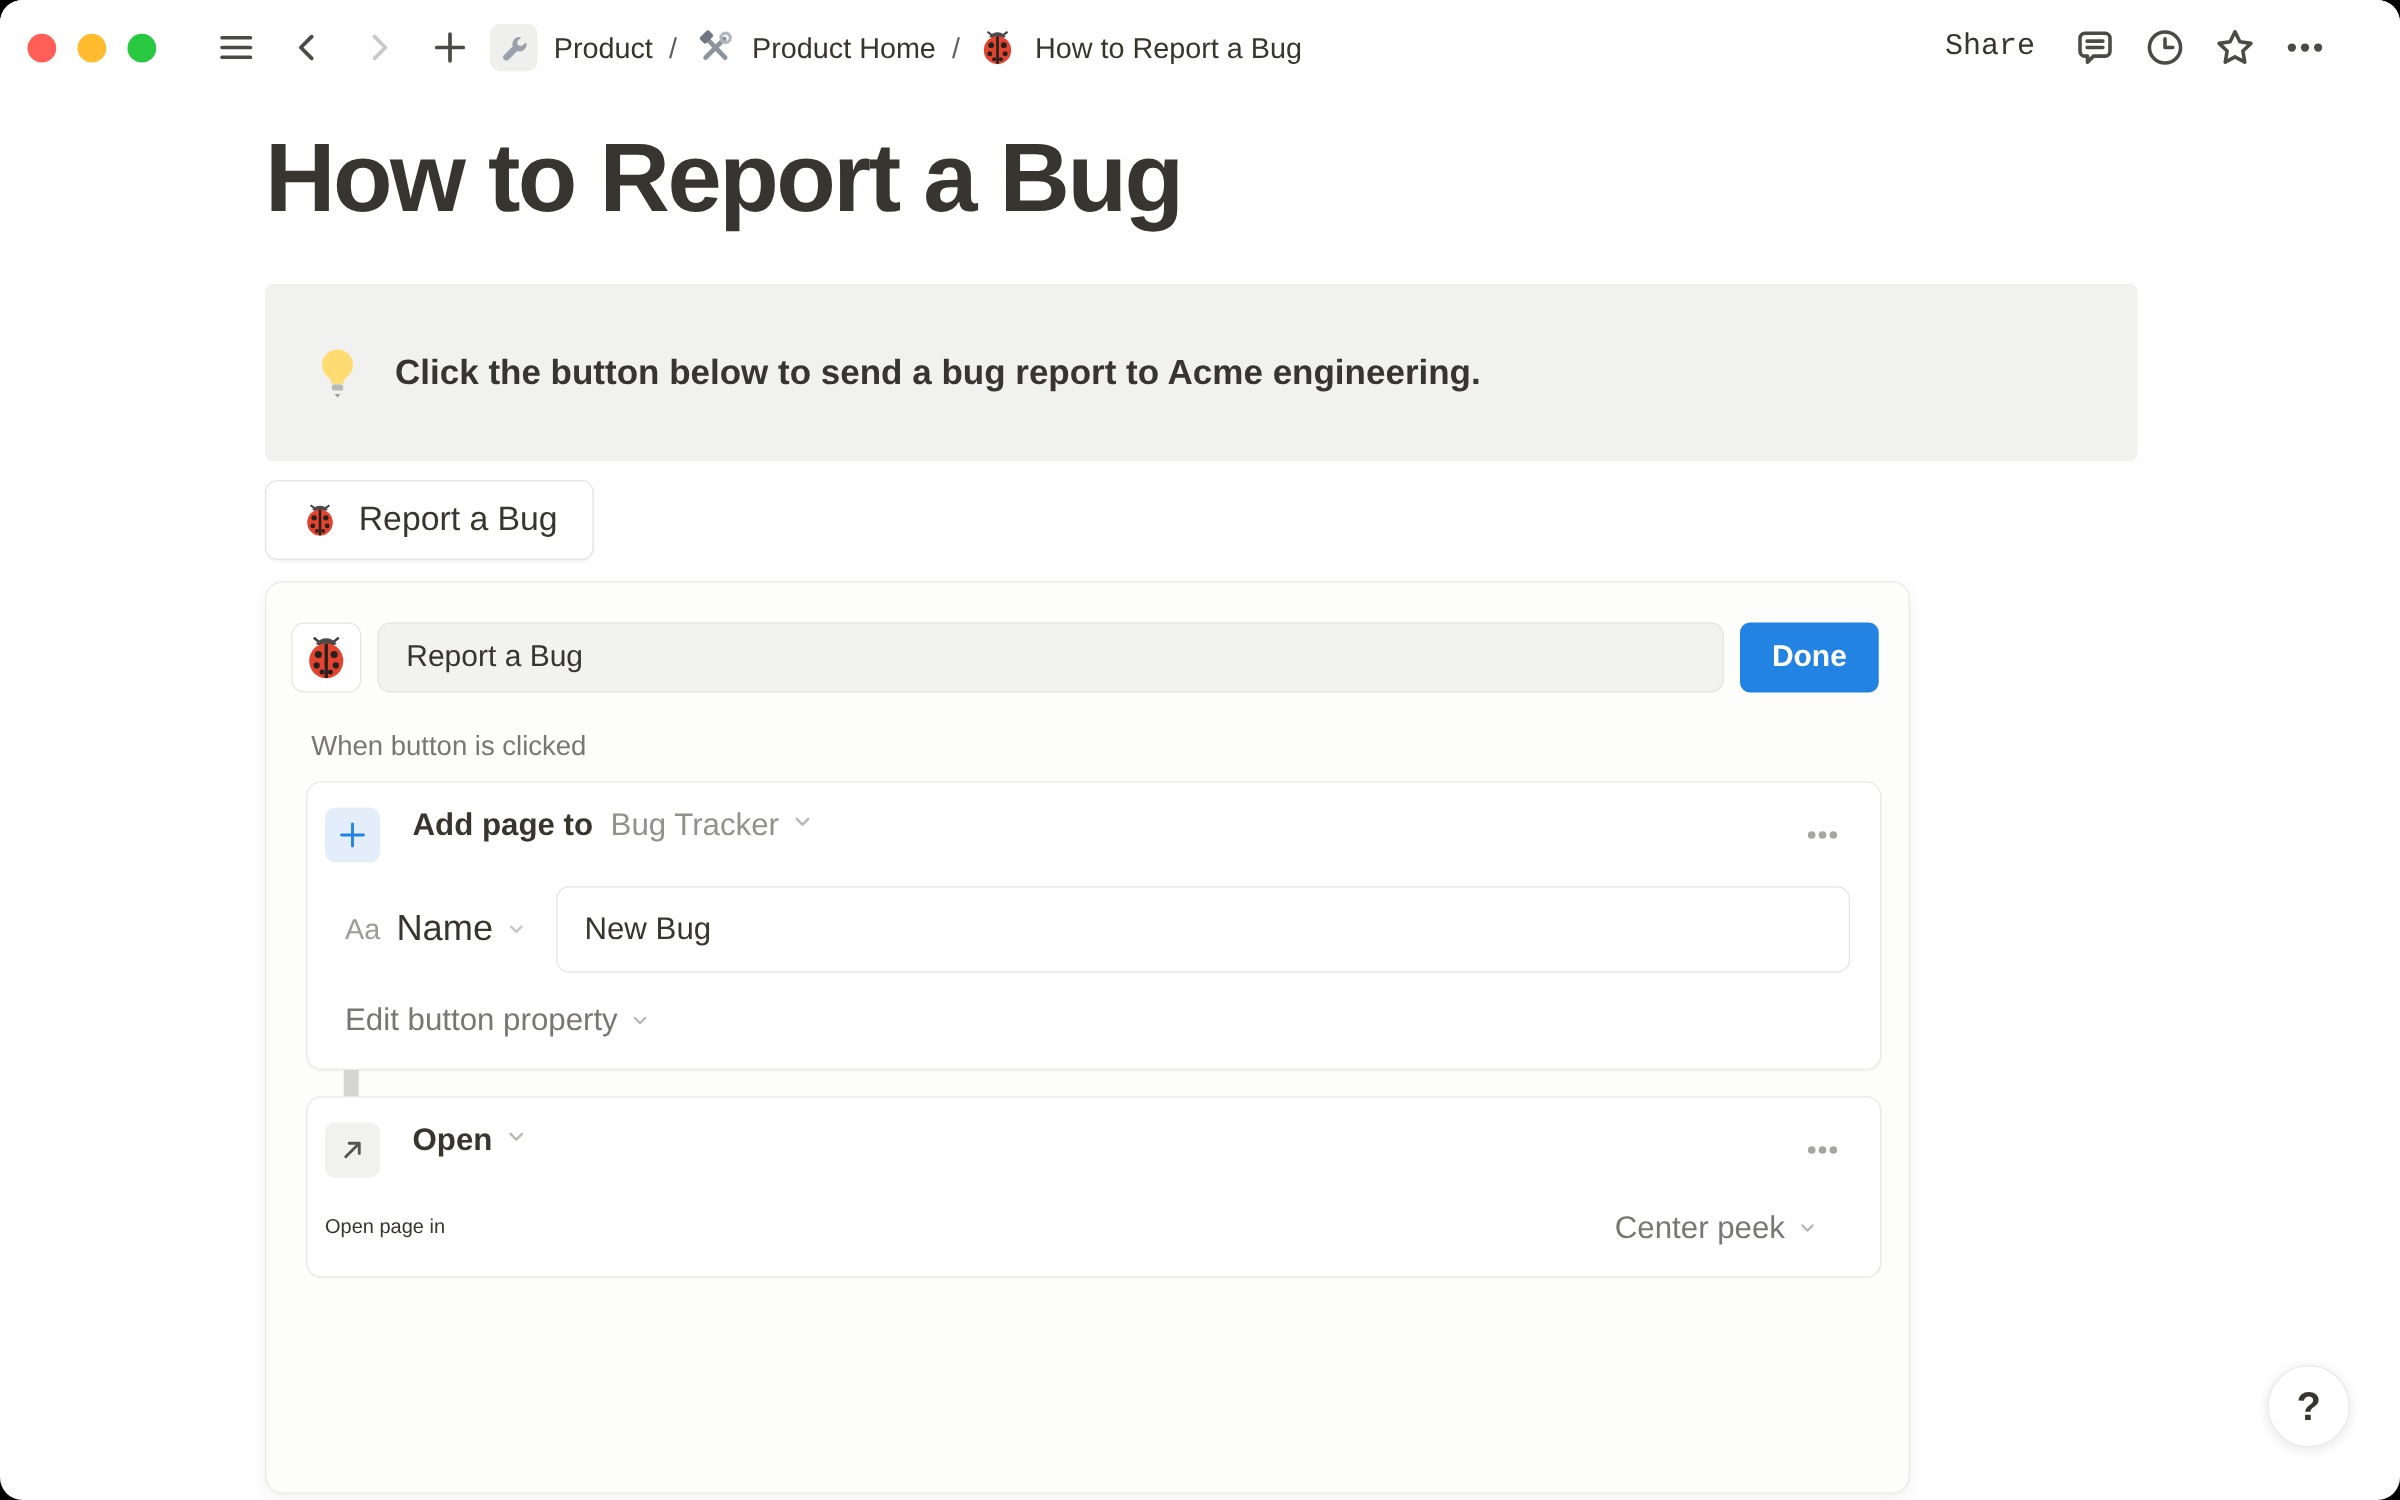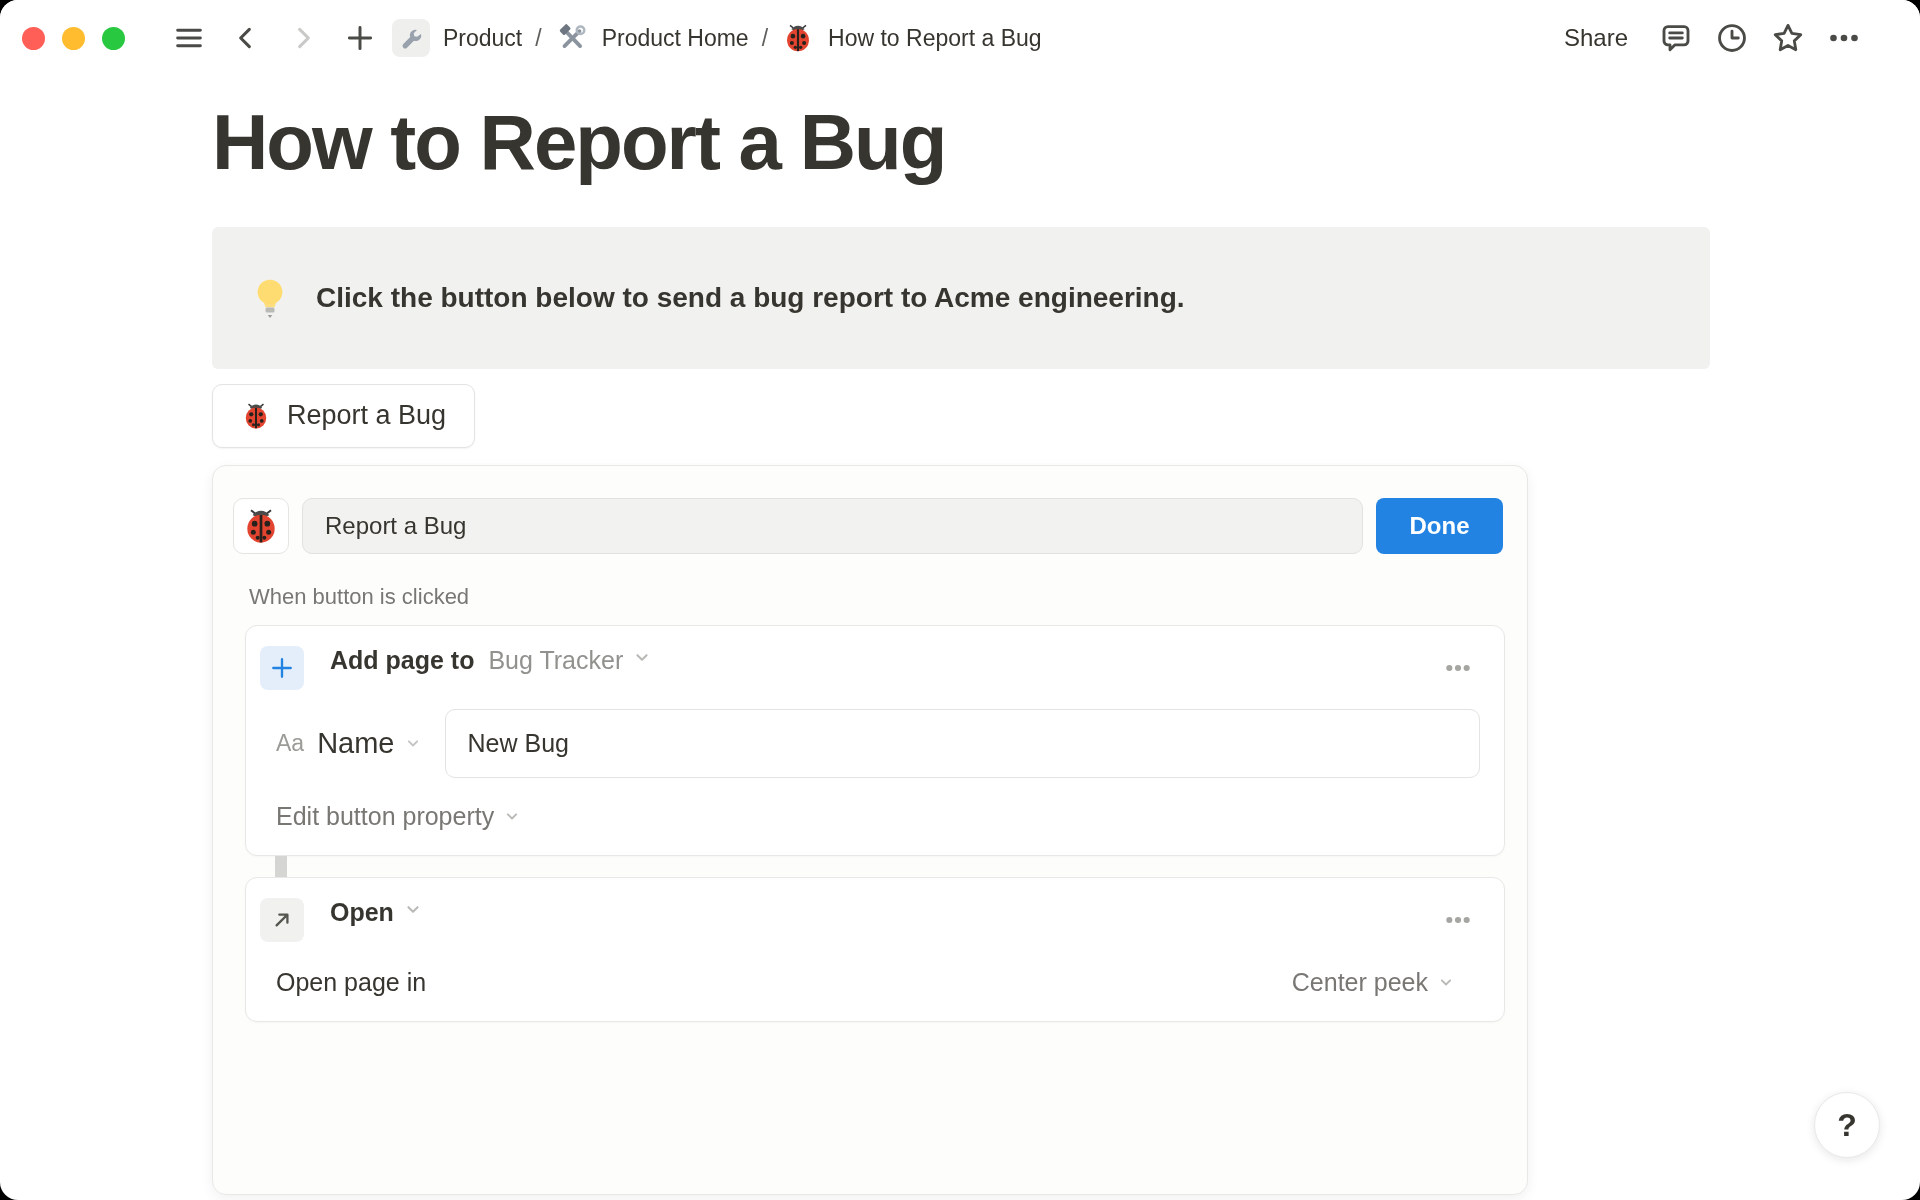--- a/index.html
+++ b/index.html
@@ -13,57 +13,57 @@
   .tl { width:23px; height:23px; border-radius:50%; display:inline-block; }
   .tl.red { background:#FF5F57; } .tl.yellow { background:#FEBC2E; } .tl.green { background:#28C840; }
   .navgroup { display:flex; align-items:center; gap:13px; }
   .iconbtn { width:44px; height:44px; border:none; background:transparent; display:flex; align-items:center; justify-content:center; border-radius:6px; cursor:pointer; }
   .iconbtn svg { display:block; }
   .breadcrumb { display:flex; align-items:center; gap:13px; margin-left:10px; font-size:23px; color:#37352F; white-space:nowrap; }
   .crumb { display:flex; align-items:center; gap:13px; cursor:pointer; }
   .crumb-badge { width:38px; height:38px; background:#EFEFED; border-radius:8px; display:flex; align-items:center; justify-content:center; }
   .crumb-icon { width:34px; height:34px; display:flex; align-items:center; justify-content:center; }
   .crumb-sep { color:#5f5e5b; }
-  .topbar-right { margin-left:auto; display:flex; align-items:flex-end; gap:12px; }
+  .topbar-right { margin-left:auto; display:flex; align-items:flex-start; gap:12px;font-family:Liberation Mono, monospace; }
   .share-btn { border:none; background:transparent; font-family:inherit; font-size:24px; color:#37352F; padding:8px 14px; border-radius:6px; cursor:pointer; }
 
   
   .content { padding-left:212px; }
   .page-title { margin-top:20px; font-size:78px; font-weight:800; letter-spacing:-2px; color:#37352F; line-height:1.2; }
   .callout { margin-top:37px; width:1498px; height:142px; background:#F1F1EF; border-radius:6px; display:flex; align-items:center; padding:0 40px; gap:28px; }
   .callout-text { font-size:28px; font-weight:700; color:#37352F; }
   .bulb { width:36px; height:42px; flex:0 0 auto; }
   .bug-btn { margin-top:15px; height:64px; display:inline-flex; align-items:center; gap:16px; padding:0 28px; background:#fff; border:1px solid #E3E3E1; border-radius:10px; box-shadow:0 1px 2px rgba(15,15,15,.05); font-family:inherit; font-size:27px; color:#37352F; cursor:pointer; }
 
   
   .editor { margin-top:17px; width:1316px; height:730px; background:#FDFDFC; border:1px solid #E8E8E6; border-radius:14px; box-shadow:0 4px 14px rgba(15,15,15,.06); padding:32px 24px 0 20px; }
   .editor-head { display:flex; align-items:center; gap:13px; }
   .emoji-btn { width:56px; height:56px; background:#fff; border:1px solid #E4E4E2; border-radius:10px; display:flex; align-items:center; justify-content:center; cursor:pointer; }
   .name-input { flex:1; height:56px; background:#F2F2F0; border:1px solid #E2E2E0; border-radius:10px; font-family:inherit; font-size:24px; color:#37352F; padding:0 22px; outline:none; }
-  .done-btn { width:127px; height:56px; background:#2383E2; border:none; border-radius:8px; color:#fff; font-family:inherit; font-size:24px; font-weight:600; cursor:pointer; }
+  .done-btn { width:111px; height:56px; background:#2383E2; border:none; border-radius:8px; color:#fff; font-family:inherit; font-size:24px; font-weight:600; cursor:pointer; }
   .trigger-label { margin:30px 0 15px 16px; font-size:22px; color:#787774; }
 
   .step-card { margin-left:12px; width:1260px; background:#fff; border:1px solid #E8E8E6; border-radius:12px; box-shadow:0 1px 2px rgba(15,15,15,.03); padding:20px 24px 24px 14px; }
   .step-row { display:flex; align-items:flex-start; }
   .badge { width:44px; height:44px; border-radius:8px; display:flex; align-items:center; justify-content:center; flex:0 0 auto; }
   .badge.blue { background:#E4EEFB; }
   .badge.gray { background:#F1F1F0; }
   .action-label { margin-left:26px; font-size:25px; font-weight:700; color:#37352F; }
   .target-value { margin-left:14px; font-size:25px; color:#91918E; }
   .chev { margin-left:8px; display:flex; align-items:center; }
   .dots-btn { margin-left:auto; border:none; background:transparent; display:flex; align-items:center; cursor:pointer; padding:6px; }
   .prop-row { margin-top:19px; display:flex; align-items:center; }
   .prop-type { margin-left:16px; font-size:23px; color:#9B9B98; }
   .prop-name { margin-left:13px; font-size:29px; color:#37352F; }
   .prop-input { margin-left:22px; flex:1; height:69px; background:#fff; border:1px solid #E3E3E1; border-radius:10px; font-family:inherit; font-size:25px; color:#37352F; padding:0 22px; outline:none; }
   .edit-prop { margin:24px 0 0 16px; display:inline-flex; align-items:center; gap:8px; border:none; background:transparent; font-family:inherit; font-size:25px; color:#787774; cursor:pointer; }
   .connector { width:12px; height:21px; background:#D5D5D3; margin-left:42px; }
   .pill { margin-left:14px; display:inline-flex; align-items:center; gap:8px; background:#D9E7F8; border-radius:6px; padding:5px 12px 5px 9px; font-size:25px; font-weight:500; color:#2383E2; cursor:pointer; }
   .open-row { margin-top:26px; display:flex; align-items:center; }
-  .open-label { margin-left:16px; font-size:25px; color:#37352F;text-align:center; }
+  .open-label { font-size:16px; color:#37352F;text-align:center; }
   .open-value { margin-left:auto; margin-right:24px; display:inline-flex; align-items:center; gap:8px; border:none; background:transparent; font-family:inherit; font-size:25px; color:#787774; cursor:pointer; }
   .add-step { margin:22px 0 0 12px; display:inline-flex; align-items:center; gap:28px; border:none; background:transparent; font-family:inherit; font-size:26px; color:#73726E; cursor:pointer; padding:8px 4px; }
 
   .help-btn { position:absolute; right:40px; bottom:42px; width:66px; height:66px; border-radius:50%; background:#fff; border:1px solid #E9E9E7; box-shadow:0 2px 10px rgba(15,15,15,.10); font-family:inherit; font-size:32px; font-weight:700; color:#37352F; cursor:pointer; }
 </style>
 </head>
 <body>
 
 <div class="window">
 

